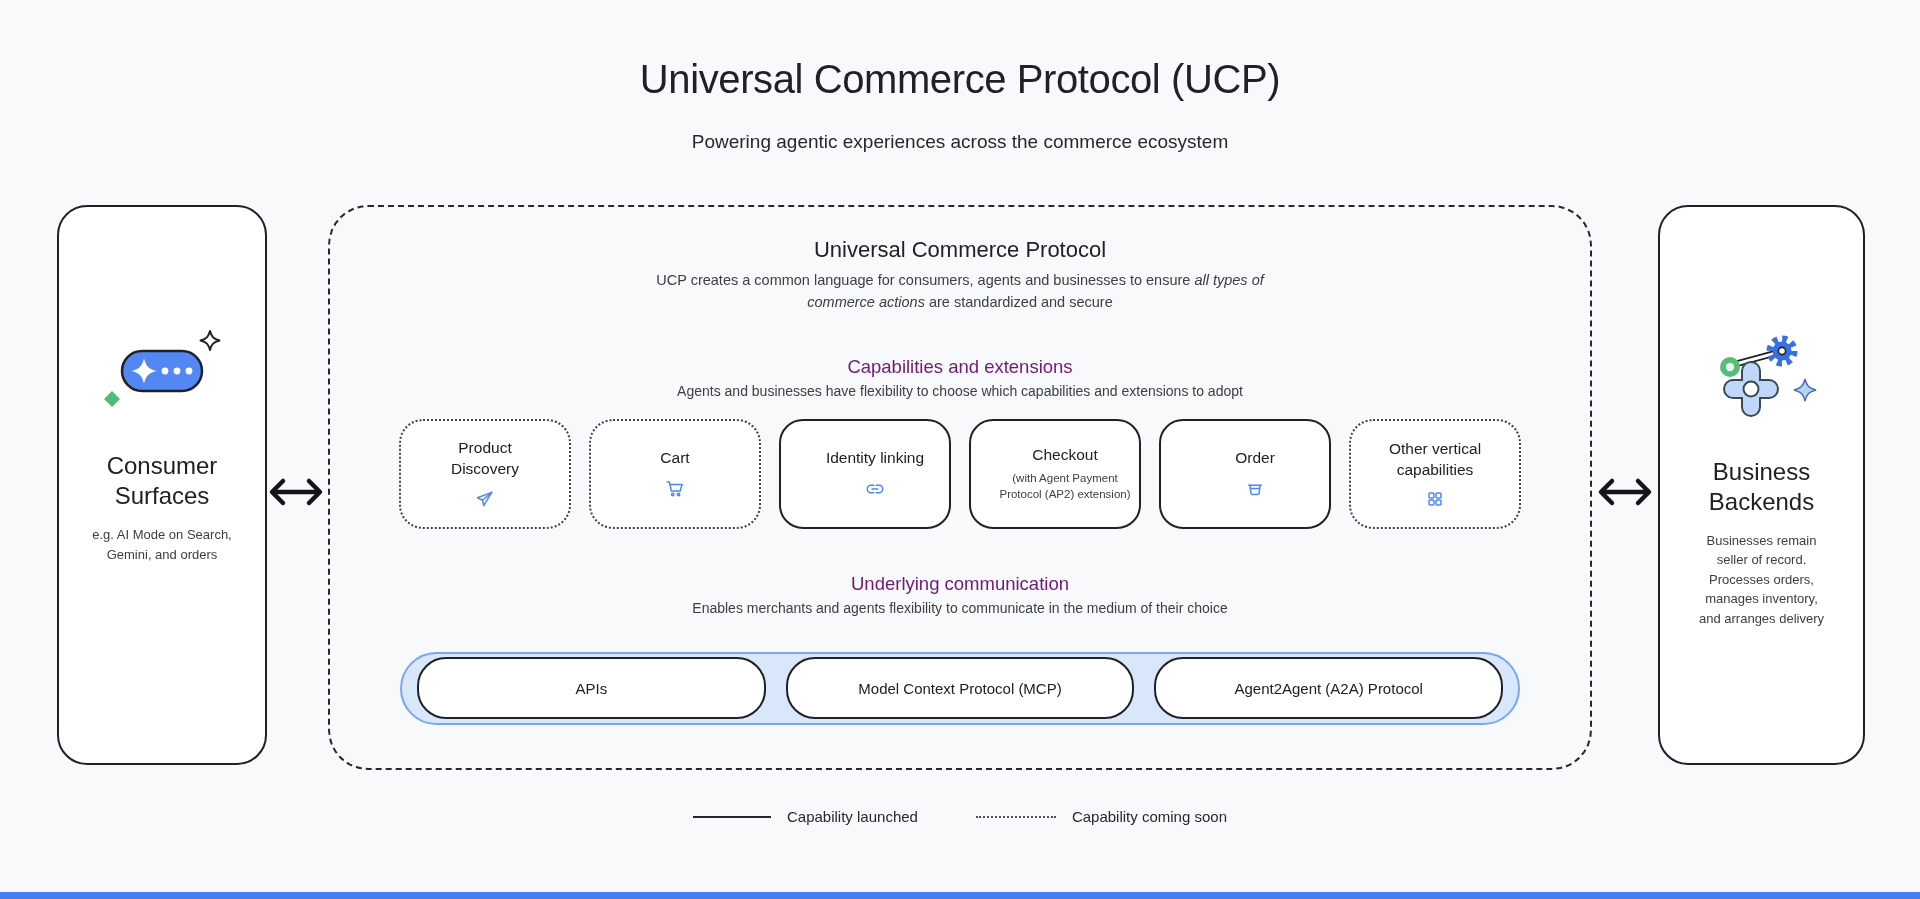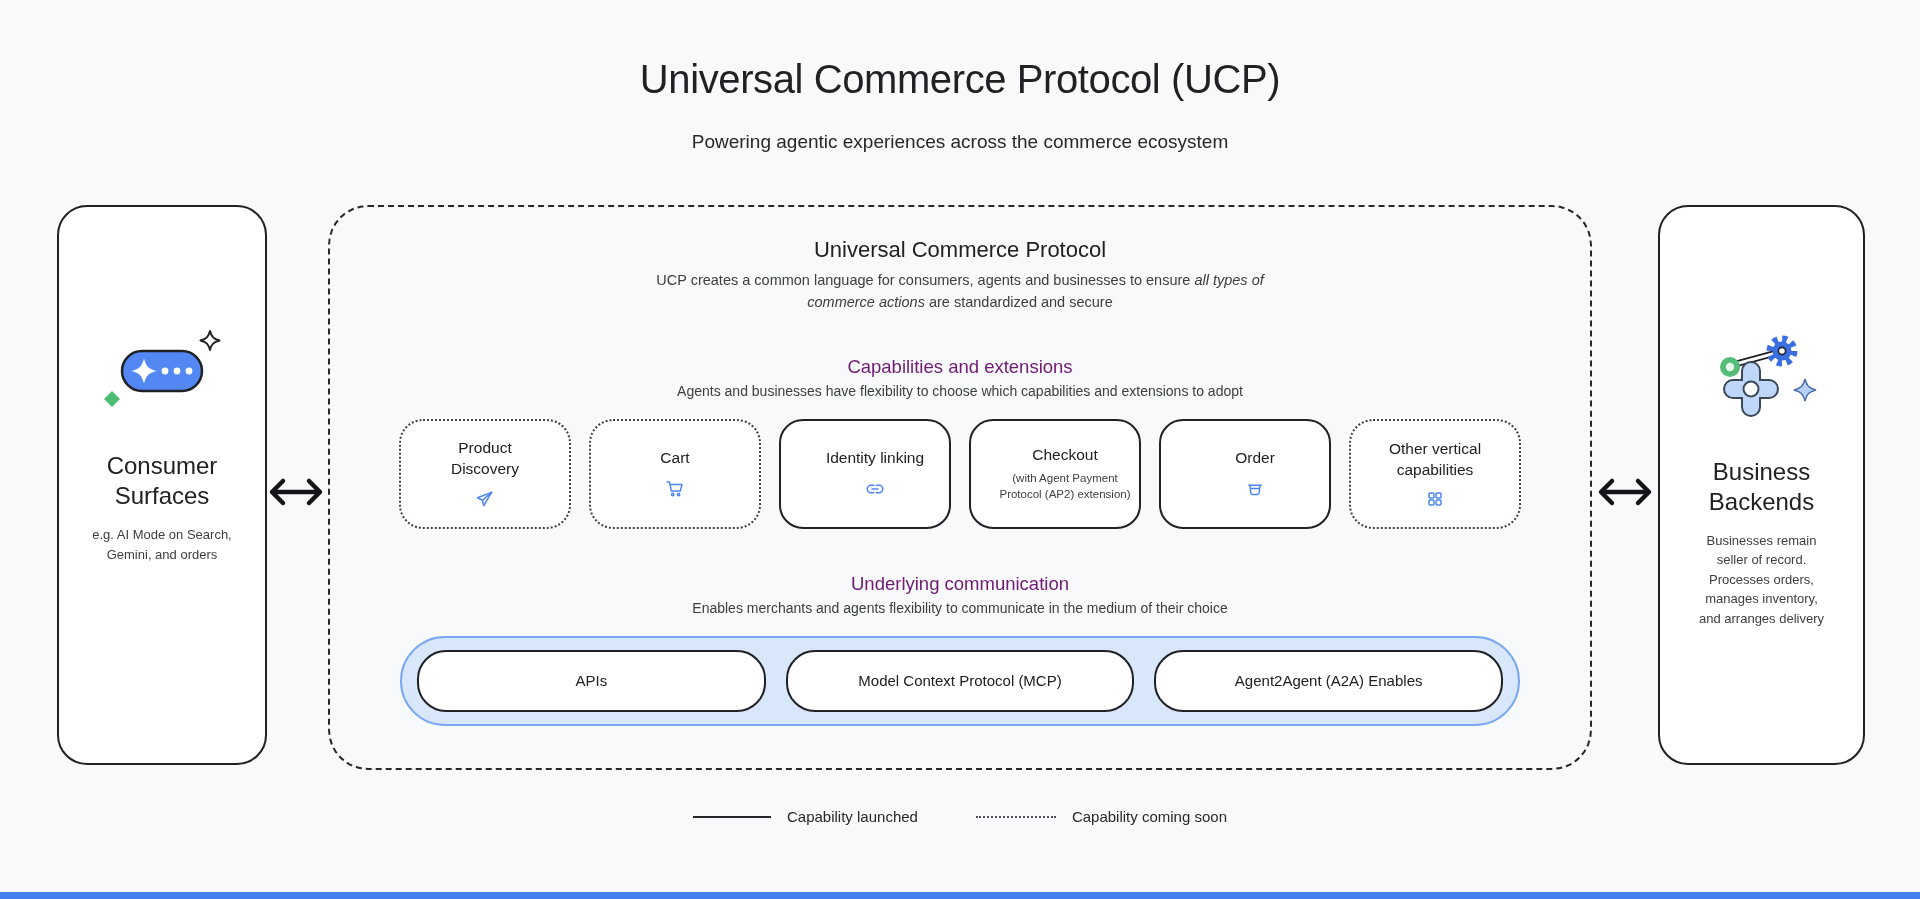--- a/index.html
+++ b/index.html
@@ -39,21 +39,21 @@
   .cap-row{margin-top:20px;display:flex;gap:18px;}
   .cap-box{width:172px;height:110px;background:#fff;border-radius:24px;box-sizing:border-box;
     display:flex;flex-direction:column;align-items:center;justify-content:center;}
   .cap-box.launched{border:2px solid #1f2125;padding-left:20px;}
   .cap-box.coming-soon{border:2px dotted #3f4248;}
   .cap-title{font-size:15.5px;line-height:1.3;text-align:center;white-space:pre-line;color:#202124;}
   .cap-sub{font-size:11.5px;color:#3c4043;line-height:1.4;text-align:center;
     white-space:pre-line;margin-top:5px;}
   .cap-icon{margin-top:10px;display:flex;align-items:center;justify-content:center;}
   
-  .comm-container{margin-top:20px;width:1120px;height:90px;background:#d9e7fb;
+  .comm-container{margin-top:36px;width:1120px;height:73px;background:#d9e7fb;
     border:2px solid #7aa7f2;border-radius:45px;box-sizing:border-box;
     display:flex;align-items:center;gap:20px;padding:0 15px;}
   .pill{flex:1;height:58px;background:#fff;border:2px solid #1f2125;border-radius:29px;
     display:flex;align-items:center;justify-content:center;font-size:15px;color:#202124;}
   
   .legend{position:absolute;top:808px;left:0;width:100%;
     display:flex;justify-content:center;align-items:center;font-size:15px;color:#26282c;}
   .legend-line-solid{width:78px;border-top:2px solid #26282c;margin-right:16px;}
   .legend-line-dotted{width:80px;border-top:2.5px dotted #4a4d52;margin:0 16px 0 58px;}
   
@@ -167,21 +167,21 @@
       </div>
 
     </div>
 
     <div class="section-heading" id="comm-heading">Underlying communication</div>
     <div class="section-sub">Enables merchants and agents flexibility to communicate in the medium of their choice</div>
 
     <div class="comm-container">
       <div class="pill">APIs</div>
       <div class="pill">Model Context Protocol (MCP)</div>
-      <div class="pill">Agent2Agent (A2A) Enables</div>
+      <div class="pill">Agent2Agent (A2A) Protocol</div>
     </div>
   </div>
 
   <span class="arrow" id="arrow-right">
     <svg width="62" height="36" viewBox="0 0 62 36">
       <path d="M9 18 H53" stroke="#141518" stroke-width="4.5" fill="none" stroke-linecap="round"></path>
       <path d="M18 7 L7 18 L18 29" stroke="#141518" stroke-width="4.5" fill="none" stroke-linecap="round" stroke-linejoin="round"></path>
       <path d="M44 7 L55 18 L44 29" stroke="#141518" stroke-width="4.5" fill="none" stroke-linecap="round" stroke-linejoin="round"></path>
     </svg>
   </span>

